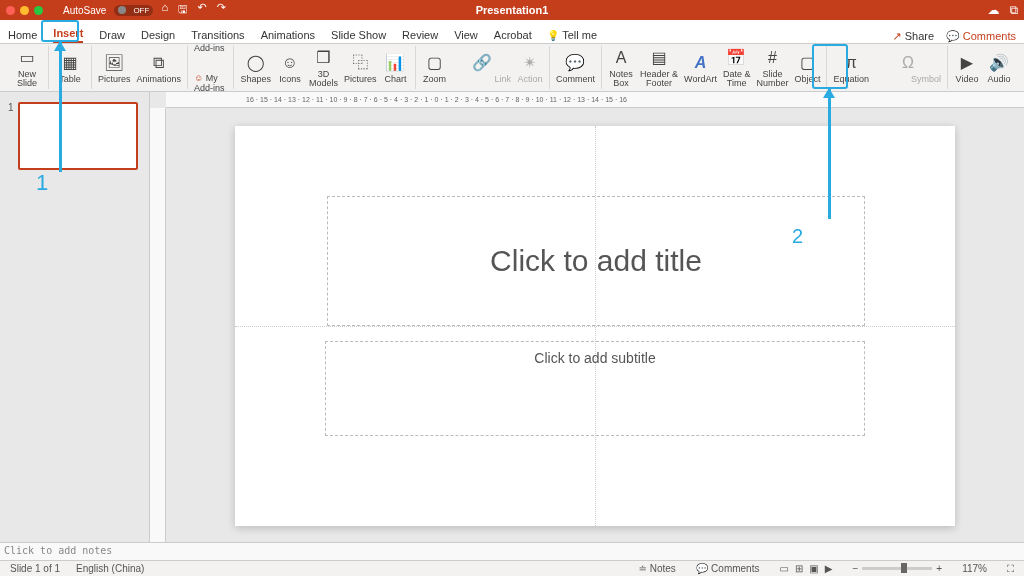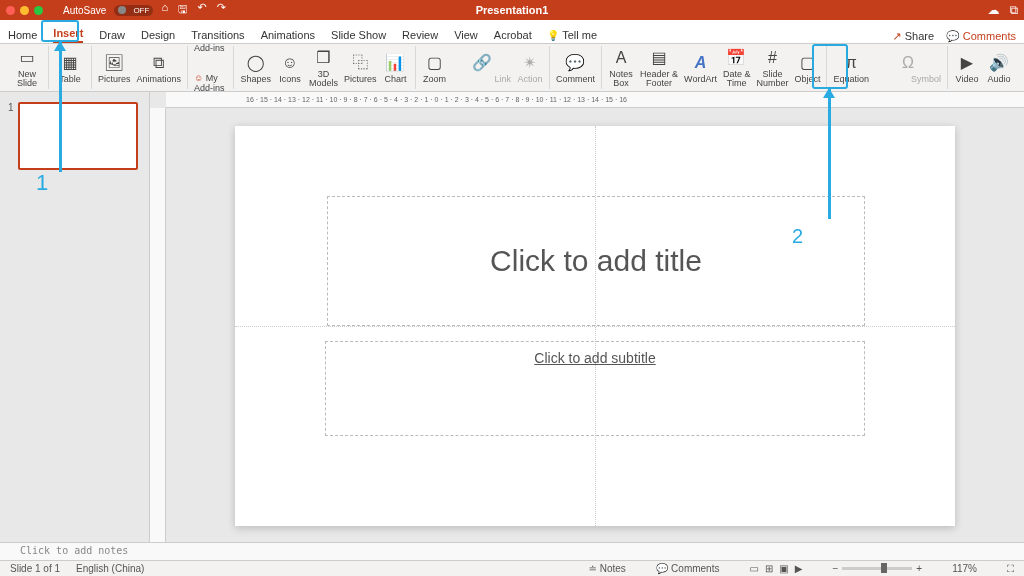--- a/index.html
+++ b/index.html
@@ -41,28 +41,28 @@
     .thumb-wrap { display: flex; gap: 4px; }
     .thumb-num { font-size: 10px; color: #555; }
     .thumb { width: 120px; height: 68px; background: #fff; border: 2px solid #c43e1c; border-radius: 2px; }
 
     .editor { flex: 1; background: #e8e8e8; position: relative; }
     .ruler-h { height: 16px; background: #f9f9f9; border-bottom: 1px solid #ccc; margin-left: 16px; font-size: 7px; color: #666; display: flex; align-items:center; padding-left: 80px; gap: 3px; overflow:hidden; letter-spacing:0px;}
     .ruler-v { position: absolute; left: 0; top: 16px; bottom: 0; width: 16px; background: #f9f9f9; border-right: 1px solid #ccc; }
     .canvas-wrap { position: absolute; left: 16px; right: 0; top: 16px; bottom: 0; display:flex; align-items:flex-start; justify-content:center; padding: 18px 10px;}
     .slide-canvas { width: 720px; height: 400px; background: #fff; box-shadow: 0 2px 8px rgba(0,0,0,0.2); position: relative; }
     .ph-title { position: absolute; left: 92px; right: 90px; top: 70px; height: 130px; border: 1px dashed #bbb; display: flex; align-items: center; justify-content: center; font-size: 30px; color: #555; }
-    .ph-sub { position: absolute; left: 90px; right: 90px; top: 215px; height: 95px; border: 1px dashed #bbb; display: flex; align-items: flex-start; justify-content: center; padding-top: 8px; font-size: 14px; color: #555; text-decoration: underline; }
+    .ph-sub { position: absolute; left: 90px; right: 90px; top: 215px; height: 95px; border: 1px dashed #bbb; display: flex; align-items: flex-start; justify-content: center; padding-top: 8px; font-size: 14px; color: #555; }
     .center-guides{position:absolute;left:0;right:0;top:50%;border-top:1px dotted #ccc;} 
     .center-guides-v{position:absolute;top:0;bottom:0;left:50%;border-left:1px dotted #ccc;}
 
-    .notes-bar { height: 18px; background: #f9f9f9; border-top: 1px solid #ccc; font-size: 10px; color: #888; padding: 2px 20px; font-family: monospace; }
+    .notes-bar { height: 18px; background: #f9f9f9; border-top: 1px solid #ccc; font-size: 10px; color: #888; padding: 2px 4px; font-family: monospace; }
 
     .statusbar { height: 16px; background: #f3f2f1; border-top: 1px solid #ccc; display: flex; align-items: center; padding: 0 10px; font-size: 10px; color: #555; gap: 16px; }
-    .status-right { margin-left: auto; display: flex; align-items: center; gap: 30px; }
+    .status-right { margin-left: auto; display: flex; align-items: center; gap: 20px; }
     .view-icons{display:flex;gap:6px;font-size:10px;}
     .zoom-slider{display:flex;align-items:center;gap:4px;}
     .slider-track{width:70px;height:3px;background:#ccc;position:relative;}
     .slider-thumb{width:6px;height:10px;background:#666;position:absolute;left:55%;top:-4px;}
 
     
     .anno-box1 { position: absolute; left: 41px; top: 20px; width: 38px; height: 22px; border: 2px solid #29abe2; border-radius: 3px; pointer-events: none; z-index:10;}
     .anno-box2 { position: absolute; left: 812px; top: 44px; width: 36px; height: 45px; border: 2px solid #29abe2; border-radius: 3px; pointer-events: none; z-index:10;}
     .arrow1 { position: absolute; left: 59px; top: 42px; width: 3px; height: 130px; background: #29abe2; z-index:10;}
     .arrow1::before{content:"";position:absolute;top:-1px;left:-5px;border-left:6px solid transparent;border-right:6px solid transparent;border-bottom:10px solid #29abe2;}

